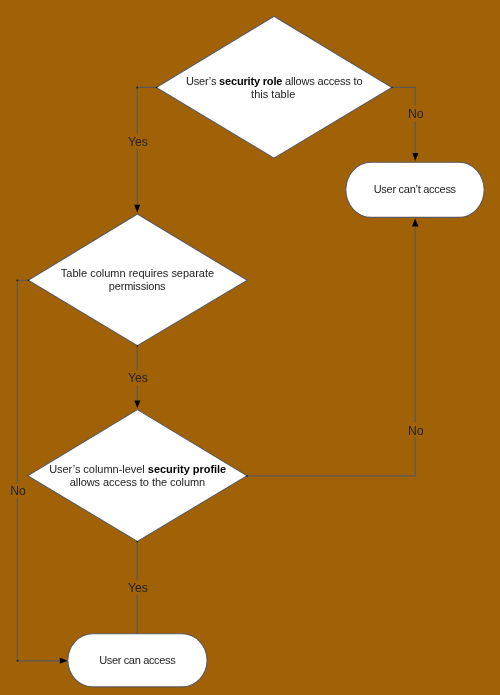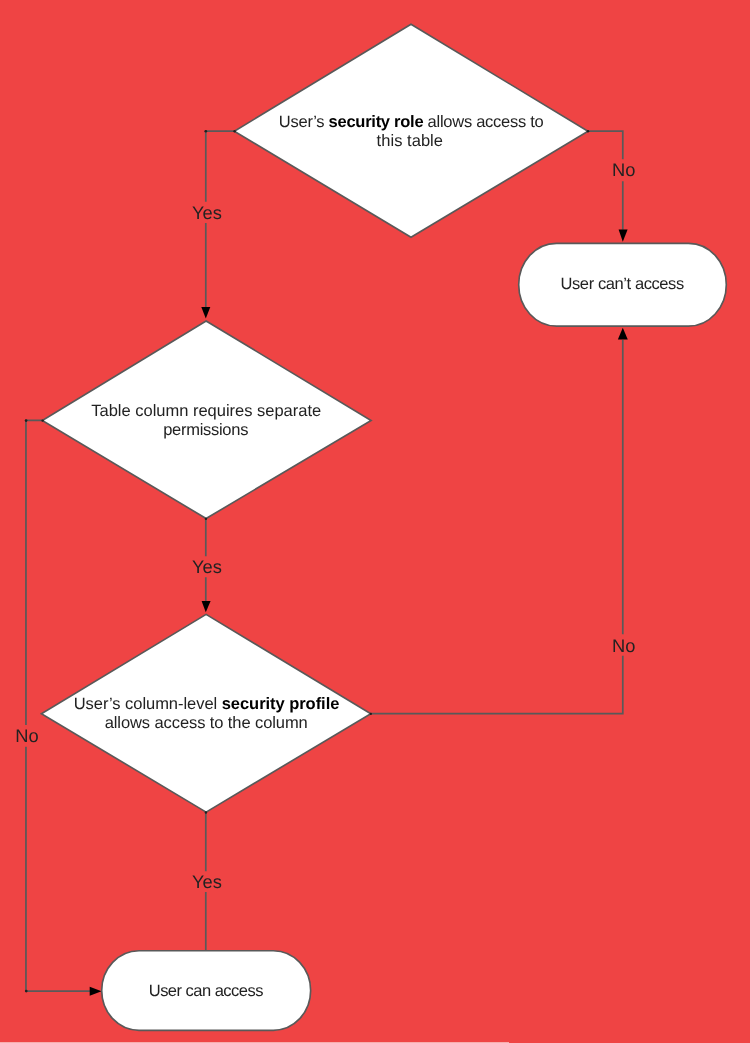--- a/index.html
+++ b/index.html
@@ -1,18 +1,18 @@
 <!DOCTYPE html>
 <html><head>
 <meta charset="utf-8">
 <title>Flowchart</title>
 <style>
   html,body{margin:0;padding:0;background:#ffffff;}
   body{width:500px;height:695px;overflow:hidden;font-family:"Liberation Sans",sans-serif;background:#fff;}
-  #stage{position:relative;width:500px;height:695px;background:#ef4444;}
+  #stage{position:relative;width:500px;height:695px;background:#a16207;}
   svg{display:block;}
   .shape{fill:#ffffff;stroke:#595959;stroke-width:1.1;}
   .conn{fill:none;stroke:#595959;stroke-width:1.15;}
   .arrowhead{fill:#000000;}
   .gluept{fill:#1f1f1f;stroke:none;}
   .nodetext{font-family:"Liberation Sans",sans-serif;font-size:11px;fill:#222222;text-anchor:middle;}
   .nodetext .b{font-weight:bold;fill:#000000;}
   .edgelabel{font-family:"Liberation Sans",sans-serif;font-size:12.2px;fill:#222222;text-anchor:middle;}
 </style>
 </head>

